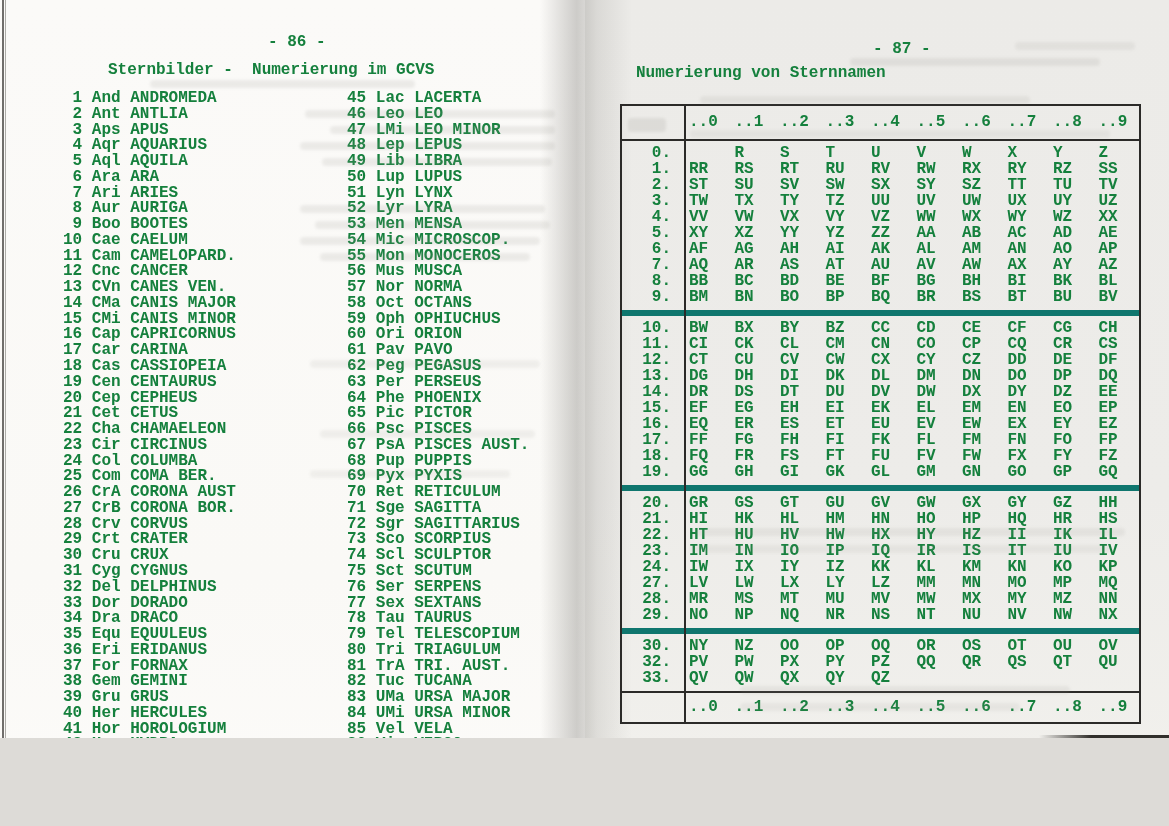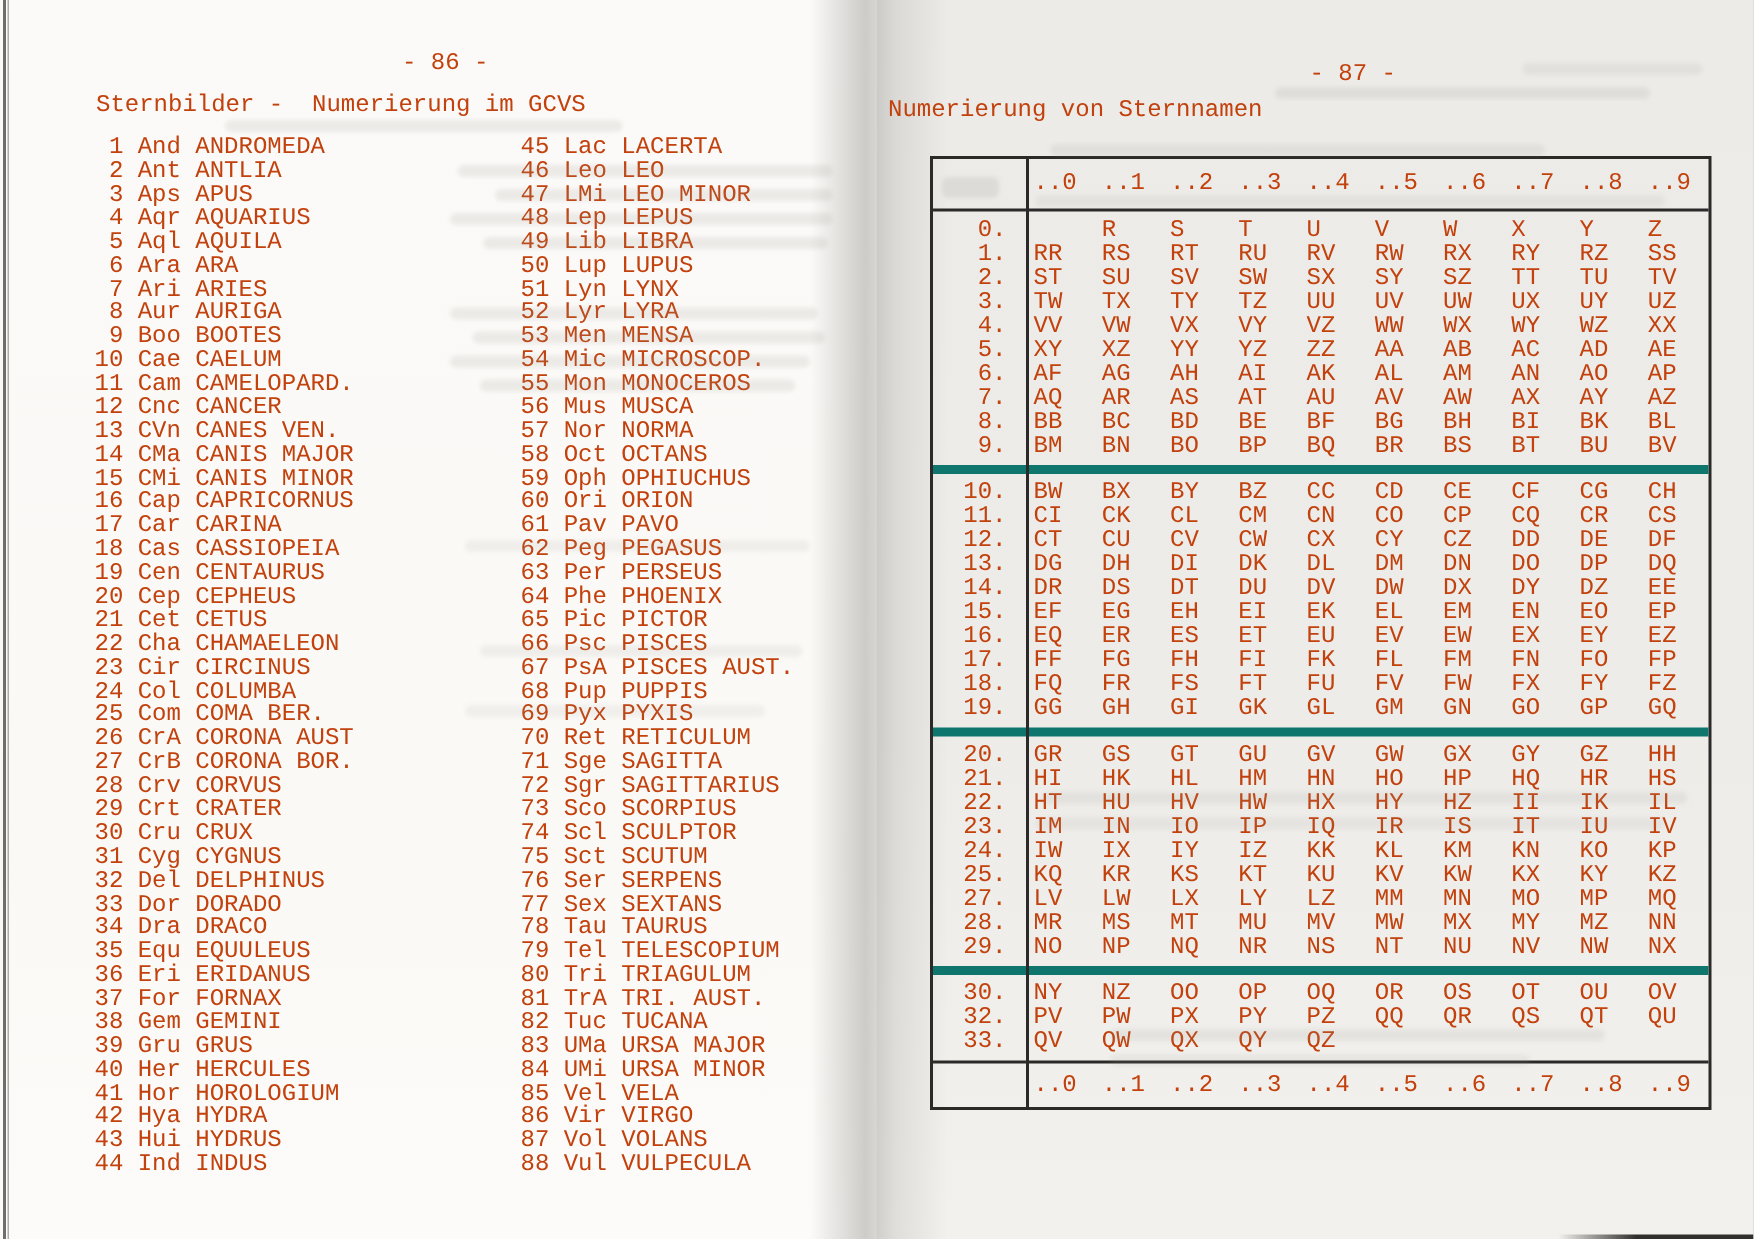--- a/index.html
+++ b/index.html
@@ -1,38 +1,38 @@
 <!DOCTYPE html>
 <html><head>
 <meta charset="utf-8">
 <style>
   html,body { margin:0; padding:0; background:#dddbd7; }
   .scan {
-    position:relative; width:1169px; height:826px; overflow:hidden;
+    position:relative; width:1169px; height:738px; overflow:hidden;
     font-family:"Liberation Mono","DejaVu Sans Mono",monospace;
-    color:#c2410c; font-weight:400;
+    color:#15803d; font-weight:700;
   }
   .paper-left  { position:absolute; left:0; top:0; width:585px; height:826px;
                  background:linear-gradient(180deg,#fbfaf8 0%,#faf9f6 70%,#fcfbf9 100%); }
   .paper-right { position:absolute; left:585px; top:0; width:584px; height:826px;
                  background:linear-gradient(180deg,#ecebe8 0%,#edece9 60%,#f2f1ed 100%); }
   .gutter {
     position:absolute; left:540px; top:0; width:92px; height:826px;
     background:linear-gradient(90deg, rgba(120,118,113,0) 0%, rgba(112,110,105,0.33) 40%,
                rgba(125,123,118,0.16) 62%, rgba(125,123,118,0) 100%);
   }
   .edge-line-1 { position:absolute; left:2px; top:0; width:2px; height:826px; background:#4d4b47; opacity:.8; }
   .edge-line-2 { position:absolute; left:5px; top:0; width:1px; height:826px; background:#9a9894; opacity:.8; }
   .edge-bottom { position:absolute; right:0; bottom:0; width:130px; height:3px;
                  background:linear-gradient(90deg, rgba(48,46,42,0), #312f2b 40%); }
 
   .pageno { position:absolute; font-size:16px; white-space:pre; }
   .pageno.left  { left:268px; top:33px; }
   .pageno.right { left:873px; top:40px; }
-  .ptitle { position:absolute; font-size:16px; white-space:pre; }
+  .ptitle { position:absolute; font-size:16px; white-space:pre;margin-left:44px; }
   .ptitle.left  { left:64px; top:61px; }
   .ptitle.right { left:592px; top:64px; }
 
   .clist { position:absolute; top:91px; font-size:16px; line-height:15.77px; white-space:pre; }
   .clist.c1 { left:63px; }
   .clist.c2 { left:347px; }
   .crow { height:15.77px; }
 
   .gcvs-table {
     position:absolute; left:620px; top:104px; width:521px;
@@ -94,21 +94,20 @@
         <div class="trow"><span class="tlabel">17.</span><span class="tcell">FF</span><span class="tcell">FG</span><span class="tcell">FH</span><span class="tcell">FI</span><span class="tcell">FK</span><span class="tcell">FL</span><span class="tcell">FM</span><span class="tcell">FN</span><span class="tcell">FO</span><span class="tcell">FP</span></div>
         <div class="trow"><span class="tlabel">18.</span><span class="tcell">FQ</span><span class="tcell">FR</span><span class="tcell">FS</span><span class="tcell">FT</span><span class="tcell">FU</span><span class="tcell">FV</span><span class="tcell">FW</span><span class="tcell">FX</span><span class="tcell">FY</span><span class="tcell">FZ</span></div>
         <div class="trow"><span class="tlabel">19.</span><span class="tcell">GG</span><span class="tcell">GH</span><span class="tcell">GI</span><span class="tcell">GK</span><span class="tcell">GL</span><span class="tcell">GM</span><span class="tcell">GN</span><span class="tcell">GO</span><span class="tcell">GP</span><span class="tcell">GQ</span></div>
       </div>
       <div class="tblock">
         <div class="trow"><span class="tlabel">20.</span><span class="tcell">GR</span><span class="tcell">GS</span><span class="tcell">GT</span><span class="tcell">GU</span><span class="tcell">GV</span><span class="tcell">GW</span><span class="tcell">GX</span><span class="tcell">GY</span><span class="tcell">GZ</span><span class="tcell">HH</span></div>
         <div class="trow"><span class="tlabel">21.</span><span class="tcell">HI</span><span class="tcell">HK</span><span class="tcell">HL</span><span class="tcell">HM</span><span class="tcell">HN</span><span class="tcell">HO</span><span class="tcell">HP</span><span class="tcell">HQ</span><span class="tcell">HR</span><span class="tcell">HS</span></div>
         <div class="trow"><span class="tlabel">22.</span><span class="tcell">HT</span><span class="tcell">HU</span><span class="tcell">HV</span><span class="tcell">HW</span><span class="tcell">HX</span><span class="tcell">HY</span><span class="tcell">HZ</span><span class="tcell">II</span><span class="tcell">IK</span><span class="tcell">IL</span></div>
         <div class="trow"><span class="tlabel">23.</span><span class="tcell">IM</span><span class="tcell">IN</span><span class="tcell">IO</span><span class="tcell">IP</span><span class="tcell">IQ</span><span class="tcell">IR</span><span class="tcell">IS</span><span class="tcell">IT</span><span class="tcell">IU</span><span class="tcell">IV</span></div>
         <div class="trow"><span class="tlabel">24.</span><span class="tcell">IW</span><span class="tcell">IX</span><span class="tcell">IY</span><span class="tcell">IZ</span><span class="tcell">KK</span><span class="tcell">KL</span><span class="tcell">KM</span><span class="tcell">KN</span><span class="tcell">KO</span><span class="tcell">KP</span></div>
-        <div class="trow"><span class="tlabel">25.</span><span class="tcell">KQ</span><span class="tcell">KR</span><span class="tcell">KS</span><span class="tcell">KT</span><span class="tcell">KU</span><span class="tcell">KV</span><span class="tcell">KW</span><span class="tcell">KX</span><span class="tcell">KY</span><span class="tcell">KZ</span></div>
         <div class="trow"><span class="tlabel">27.</span><span class="tcell">LV</span><span class="tcell">LW</span><span class="tcell">LX</span><span class="tcell">LY</span><span class="tcell">LZ</span><span class="tcell">MM</span><span class="tcell">MN</span><span class="tcell">MO</span><span class="tcell">MP</span><span class="tcell">MQ</span></div>
         <div class="trow"><span class="tlabel">28.</span><span class="tcell">MR</span><span class="tcell">MS</span><span class="tcell">MT</span><span class="tcell">MU</span><span class="tcell">MV</span><span class="tcell">MW</span><span class="tcell">MX</span><span class="tcell">MY</span><span class="tcell">MZ</span><span class="tcell">NN</span></div>
         <div class="trow"><span class="tlabel">29.</span><span class="tcell">NO</span><span class="tcell">NP</span><span class="tcell">NQ</span><span class="tcell">NR</span><span class="tcell">NS</span><span class="tcell">NT</span><span class="tcell">NU</span><span class="tcell">NV</span><span class="tcell">NW</span><span class="tcell">NX</span></div>
       </div>
       <div class="tblock">
         <div class="trow"><span class="tlabel">30.</span><span class="tcell">NY</span><span class="tcell">NZ</span><span class="tcell">OO</span><span class="tcell">OP</span><span class="tcell">OQ</span><span class="tcell">OR</span><span class="tcell">OS</span><span class="tcell">OT</span><span class="tcell">OU</span><span class="tcell">OV</span></div>
         <div class="trow"><span class="tlabel">32.</span><span class="tcell">PV</span><span class="tcell">PW</span><span class="tcell">PX</span><span class="tcell">PY</span><span class="tcell">PZ</span><span class="tcell">QQ</span><span class="tcell">QR</span><span class="tcell">QS</span><span class="tcell">QT</span><span class="tcell">QU</span></div>
         <div class="trow"><span class="tlabel">33.</span><span class="tcell">QV</span><span class="tcell">QW</span><span class="tcell">QX</span><span class="tcell">QY</span><span class="tcell">QZ</span><span class="tcell"></span><span class="tcell"></span><span class="tcell"></span><span class="tcell"></span><span class="tcell"></span></div>
       </div>
       <div class="trow tfoot"><span class="tlabel"></span><span class="tcell">..0</span><span class="tcell">..1</span><span class="tcell">..2</span><span class="tcell">..3</span><span class="tcell">..4</span><span class="tcell">..5</span><span class="tcell">..6</span><span class="tcell">..7</span><span class="tcell">..8</span><span class="tcell">..9</span></div>

